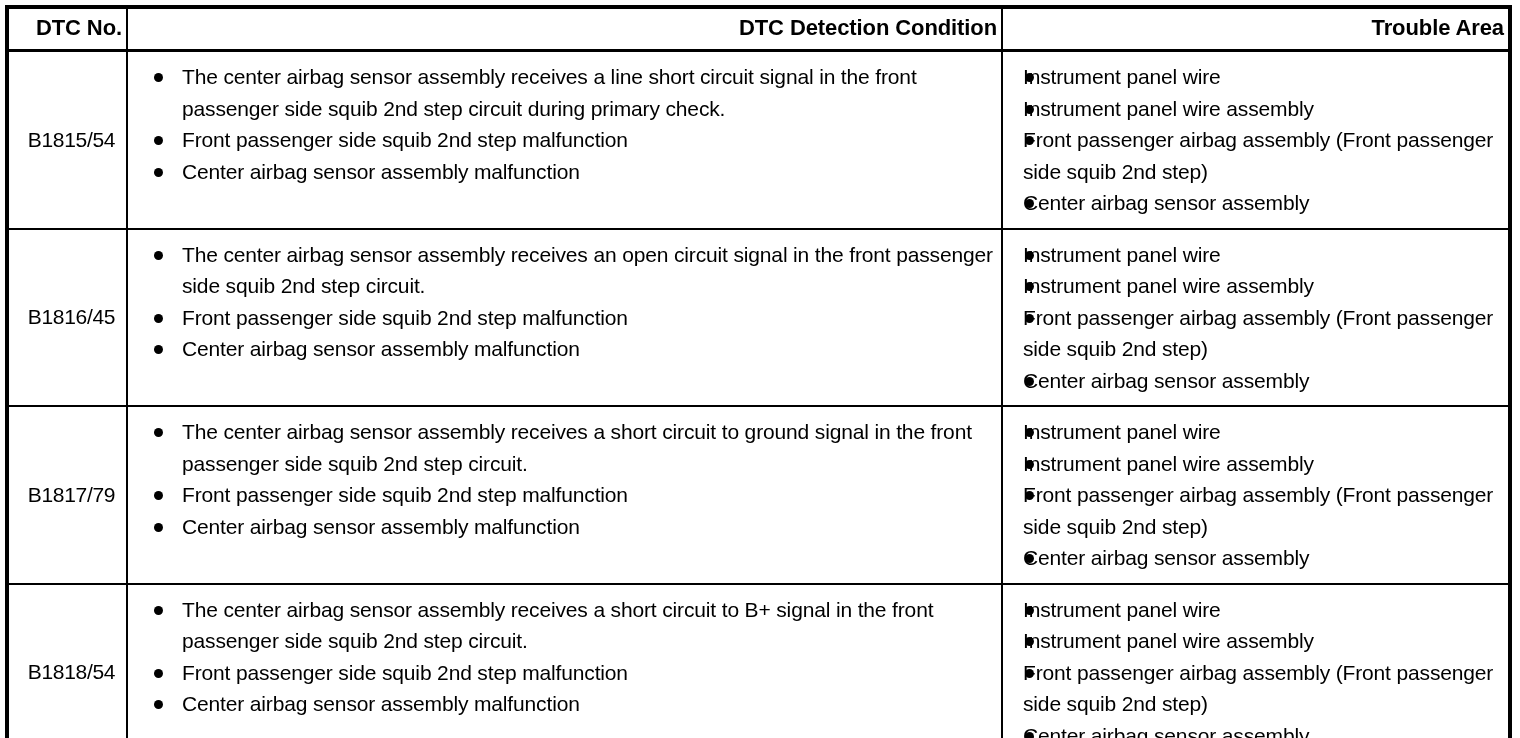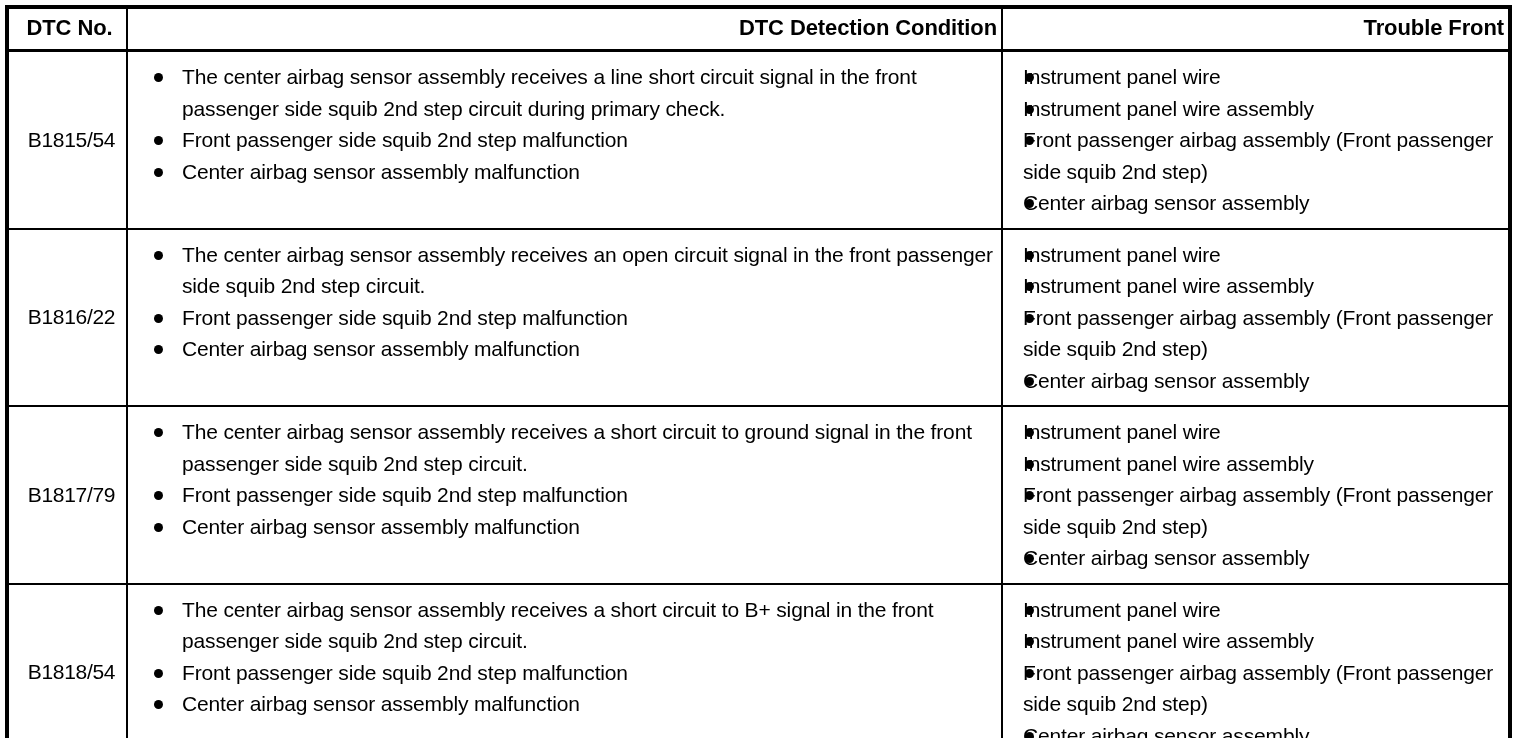--- a/index.html
+++ b/index.html
@@ -39,21 +39,21 @@
     border: 2px solid #000000;
     border-top: 0;
     border-bottom: 3px solid #000000;
     font-size: 22px;
     font-weight: bold;
     padding: 6px 4px 8px 4px;
     text-align: right;
     vertical-align: middle;
     letter-spacing: -0.1px;
   }
-  thead th.th-dtc { padding-left: 8px; text-align: center; }
+  thead th.th-dtc { padding-left: 8px; text-align: right; }
 
   tbody td {
     border: 2px solid #000000;
     vertical-align: middle;
     padding: 0;
   }
 
   tbody tr > td.cell-dtc {
     text-align: center;
     padding-left: 8px;
@@ -106,21 +106,21 @@
   <table class="dtc-table">
     <colgroup>
       <col class="col-dtc">
       <col class="col-cond">
       <col class="col-trouble">
     </colgroup>
     <thead>
       <tr>
         <th class="th-dtc">DTC No.</th>
         <th>DTC Detection Condition</th>
-        <th>Trouble Front</th>
+        <th>Trouble Area</th>
       </tr>
     </thead>
     <tbody id="table-body">
         <tr>
           <td class="cell-dtc">B1815/54</td>
           <td class="cell-cond">
             <ul class="bullets">
               <li>The center airbag sensor assembly receives a line short circuit signal in the front passenger side squib 2nd step circuit during primary check.</li>
               <li>Front passenger side squib 2nd step malfunction</li>
               <li>Center airbag sensor assembly malfunction</li>
@@ -129,21 +129,21 @@
           <td class="cell-trouble">
             <ul class="bullets">
               <li>Instrument panel wire</li>
               <li>Instrument panel wire assembly</li>
               <li>Front passenger airbag assembly (Front passenger side squib 2nd step)</li>
               <li>Center airbag sensor assembly</li>
             </ul>
           </td>
         </tr>
         <tr>
-          <td class="cell-dtc">B1816/22</td>
+          <td class="cell-dtc">B1816/45</td>
           <td class="cell-cond">
             <ul class="bullets">
               <li>The center airbag sensor assembly receives an open circuit signal in the front passenger side squib 2nd step circuit.</li>
               <li>Front passenger side squib 2nd step malfunction</li>
               <li>Center airbag sensor assembly malfunction</li>
             </ul>
           </td>
           <td class="cell-trouble">
             <ul class="bullets">
               <li>Instrument panel wire</li>

